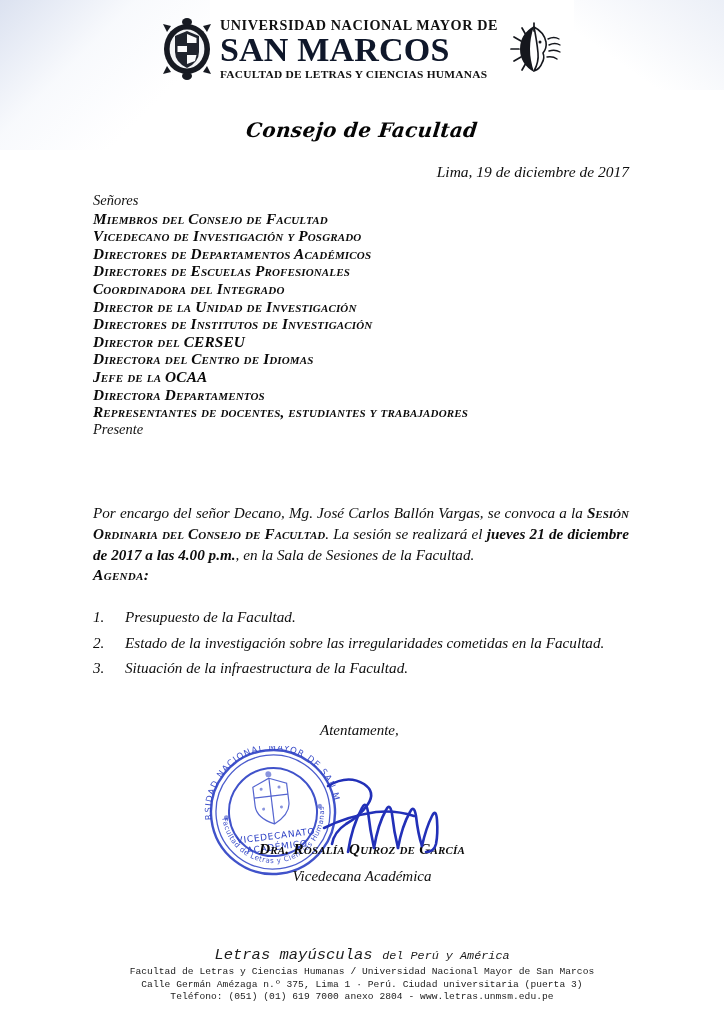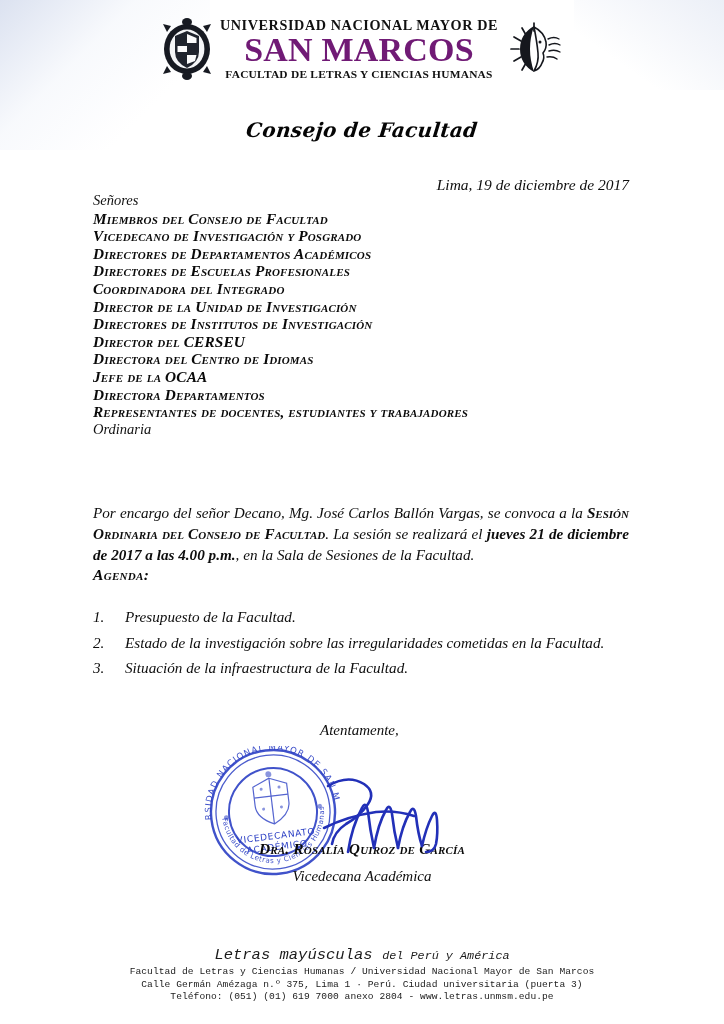--- a/index.html
+++ b/index.html
@@ -44,36 +44,35 @@
   .header-inner {
     display: flex;
     align-items: center;
     gap: 7px;
   }
   .crest { width: 52px; height: 62px; flex: none; }
   .wordmark {
     display: flex;
     flex-direction: column;
     line-height: 1;
-    align-items: center;
   }
   .wm-line1 {
     font-family: "Liberation Serif", serif;
     font-weight: bold;
     font-size: 14.2px;
     letter-spacing: 0.6px;
     color: #111;
     white-space: nowrap;
   }
   .wm-line2 {
     font-family: "Liberation Serif", serif;
     font-weight: bold;
     font-size: 34px;
     letter-spacing: 0.2px;
-    color: #701a75;
+    color: #0f172a;
     margin: 1px 0 2px 0;
     white-space: nowrap;
   }
   .wm-line3 {
     font-family: "Liberation Serif", serif;
     font-weight: bold;
     font-size: 11.4px;
     letter-spacing: 0.25px;
     color: #111;
     white-space: nowrap;
@@ -89,21 +88,21 @@
     font-family: "DejaVu Serif", "Liberation Serif", serif;
     font-style: italic;
     font-weight: bold;
     font-size: 20px;
     letter-spacing: 0.3px;
     color: #050505;
     transform: skewX(-6deg);
   }
   .date-line {
     position: absolute;
-    right: 95px; top: 176px;
+    right: 95px; top: 163px;
     font-style: italic;
     font-size: 15.5px;
     color: #0d0d0d;
   }
 
   
   .recipients {
     position: absolute;
     left: 93px; top: 192px;
     width: 520px;
@@ -316,21 +315,21 @@
       <li>Directores de Escuelas Profesionales</li>
       <li>Coordinadora del Integrado</li>
       <li>Director de la Unidad de Investigación</li>
       <li>Directores de Institutos de Investigación</li>
       <li>Director del CERSEU</li>
       <li>Directora del Centro de Idiomas</li>
       <li>Jefe de la OCAA</li>
       <li>Directora Departamentos</li>
       <li>Representantes de docentes, estudiantes y trabajadores</li>
     </ul>
-    <div class="rcpt-present">Ordinaria</div>
+    <div class="rcpt-present">Presente</div>
   </div>
 
   <p class="body-para"><span>Por encargo del señor Decano, Mg. José Carlos Ballón Vargas, se convoca a la </span><span class="sc-bold">Sesión Ordinaria del Consejo de Facultad</span><span>. La sesión se realizará el </span><span class="b">jueves 21 de diciembre de 2017 a las 4.00 p.m.</span><span>, en la Sala de Sesiones de la Facultad.</span></p>
 
   <div class="agenda-head">Agenda:</div>
   <ol class="agenda-list">
     <li>
       <span class="agenda-num">1.</span>
       <span>Presupuesto de la Facultad.</span>
     </li>

